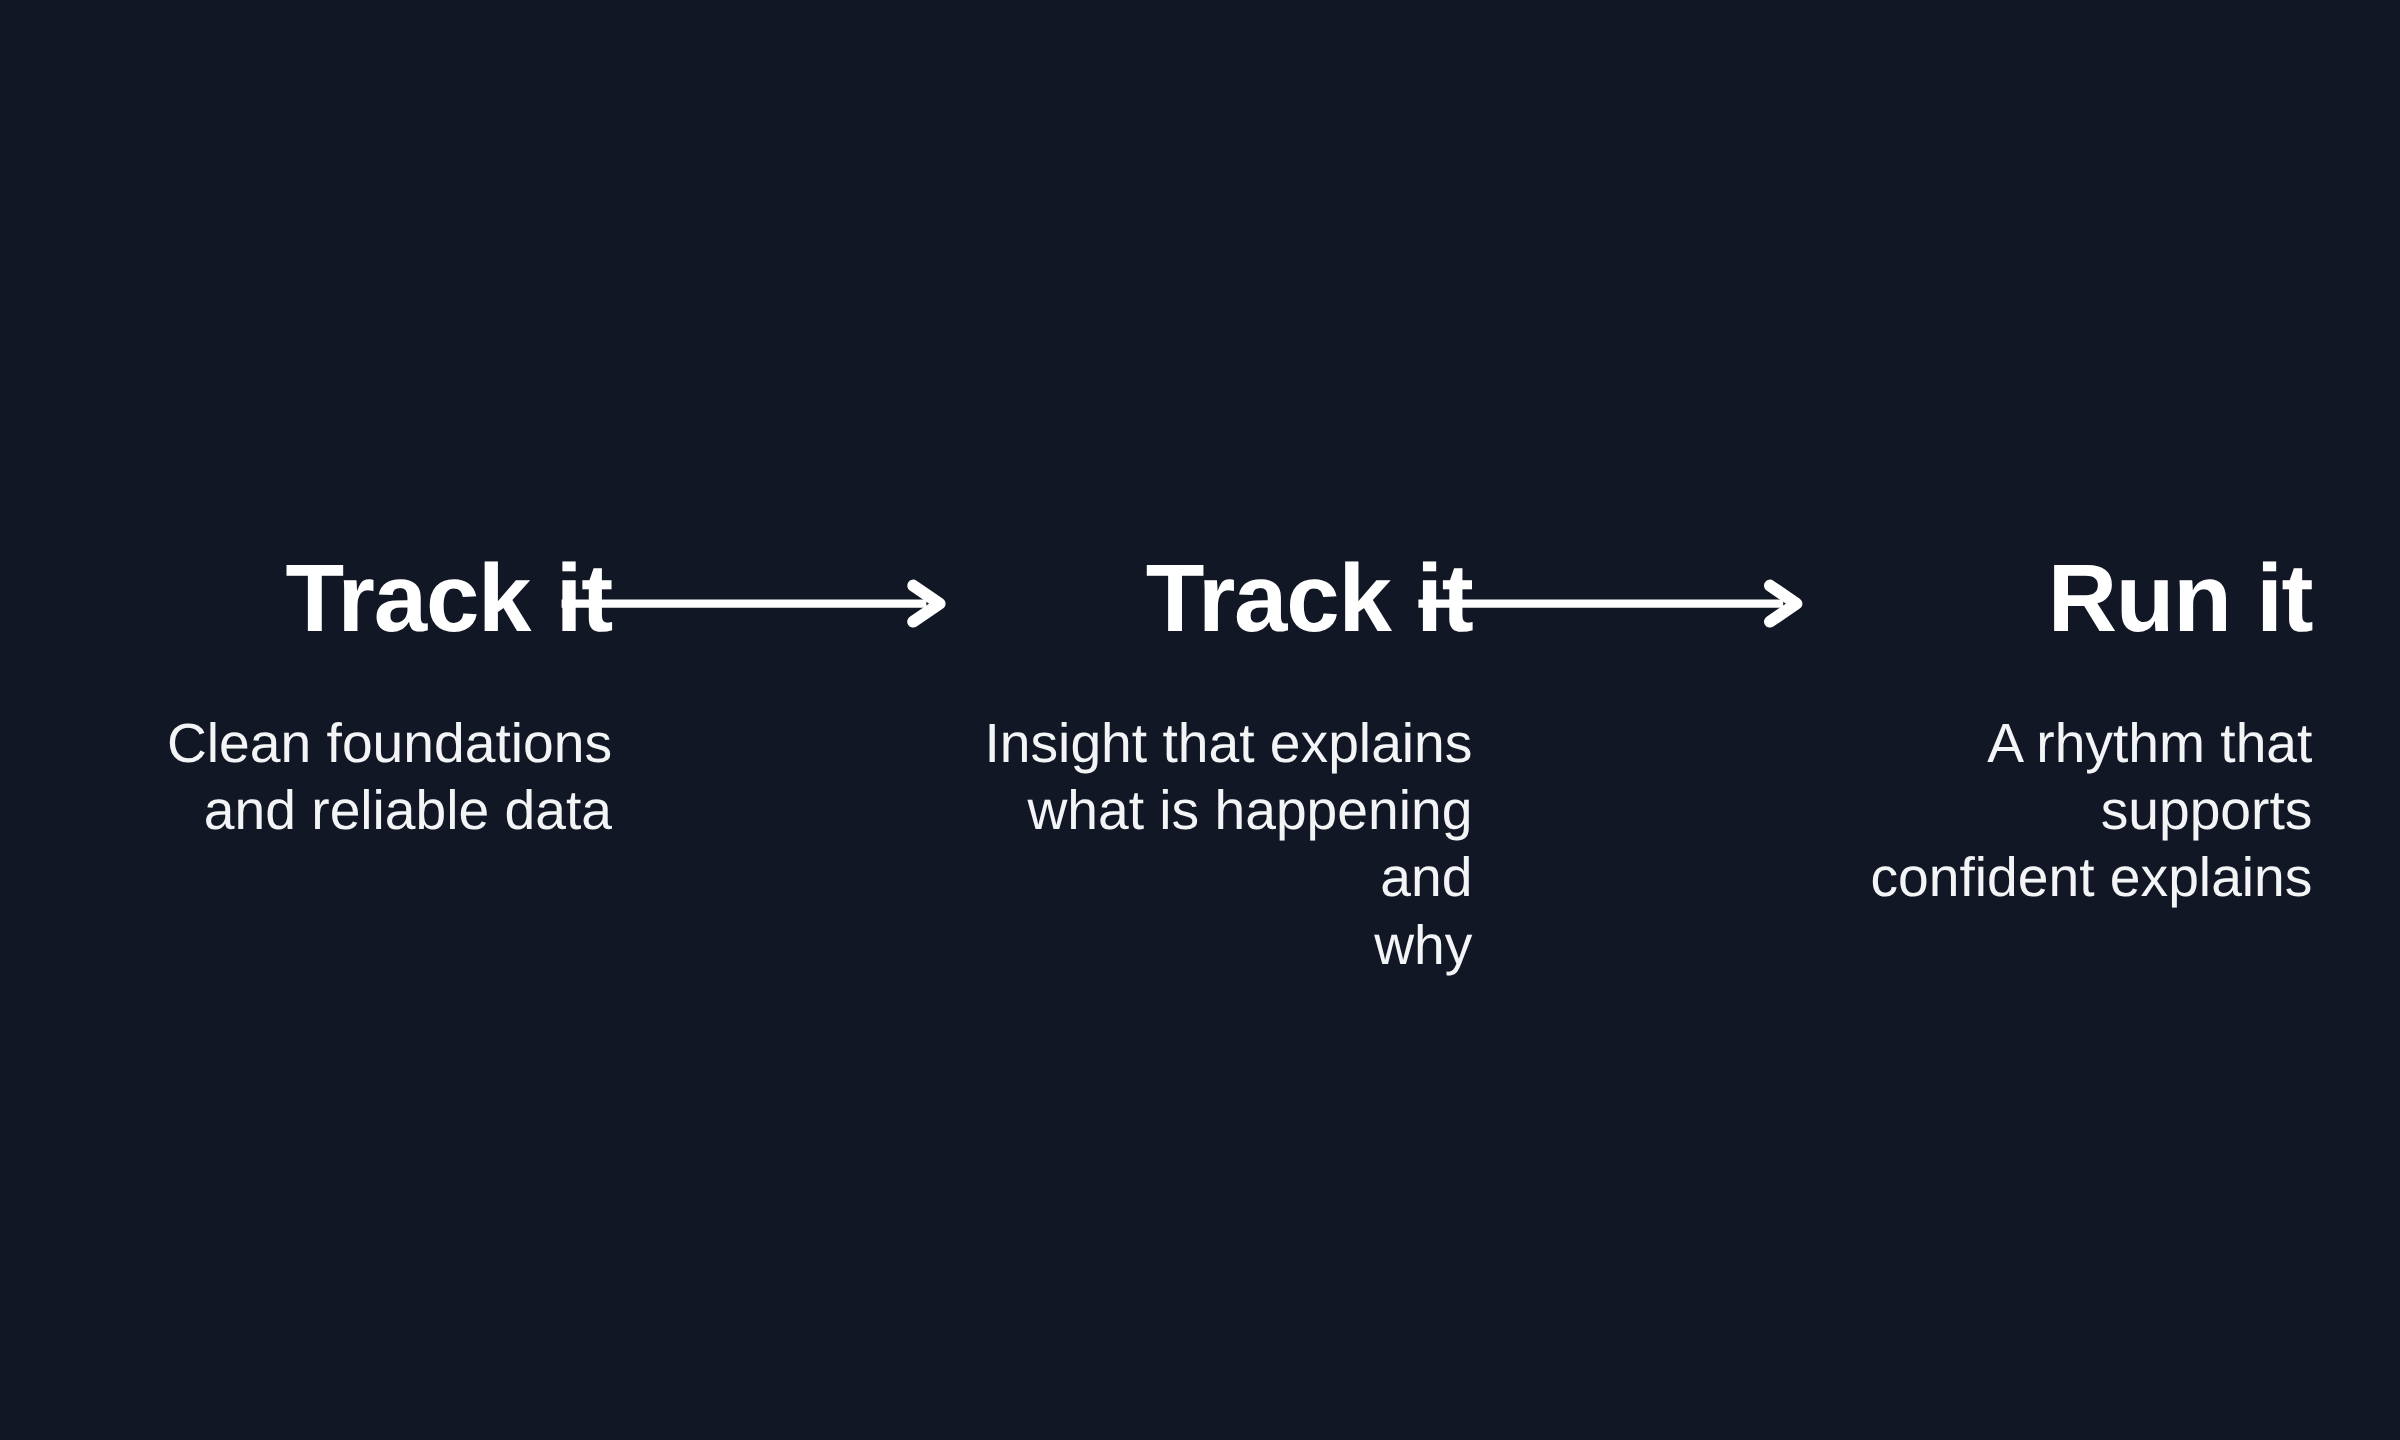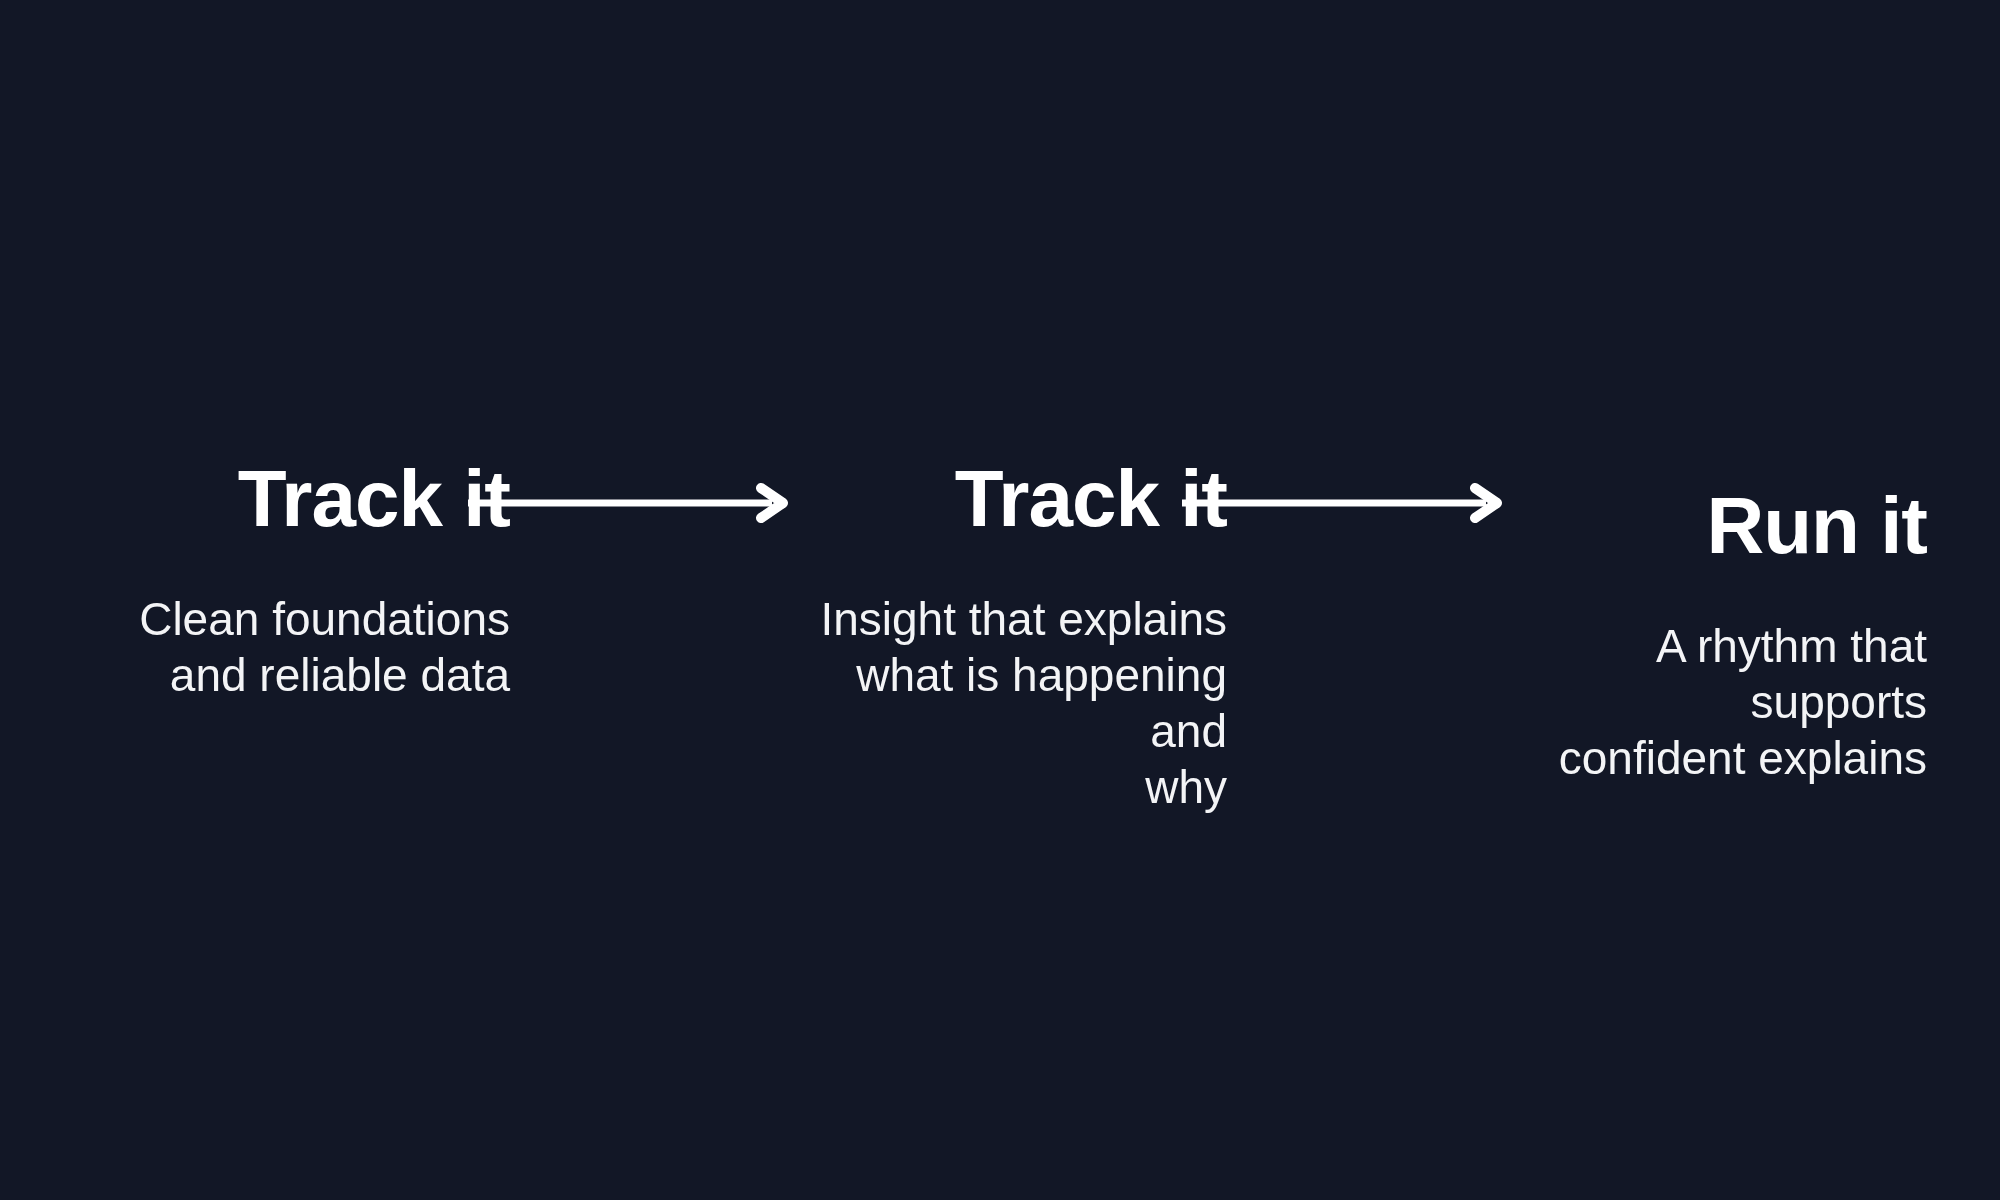--- a/index.html
+++ b/index.html
@@ -19,21 +19,21 @@
     inset: 0;
   }
   .step {
     position: absolute;
     top: 455px;
     width: 460px;
     text-align: right;
   }
   .step-col-1 { left: 50px; }
   .step-col-2 { left: 767px; }
-  .step-col-3 { left: 1467px; margin-top: 27px; }
+  .step-col-3 { left: 1467px; }
   .step-title {
     margin: 0;
     font-size: 80px;
     font-weight: bold;
     line-height: 1.1;
     letter-spacing: -1px;
     color: #ffffff;
   }
   .step-desc {
     margin: 48px 0 0 0;

